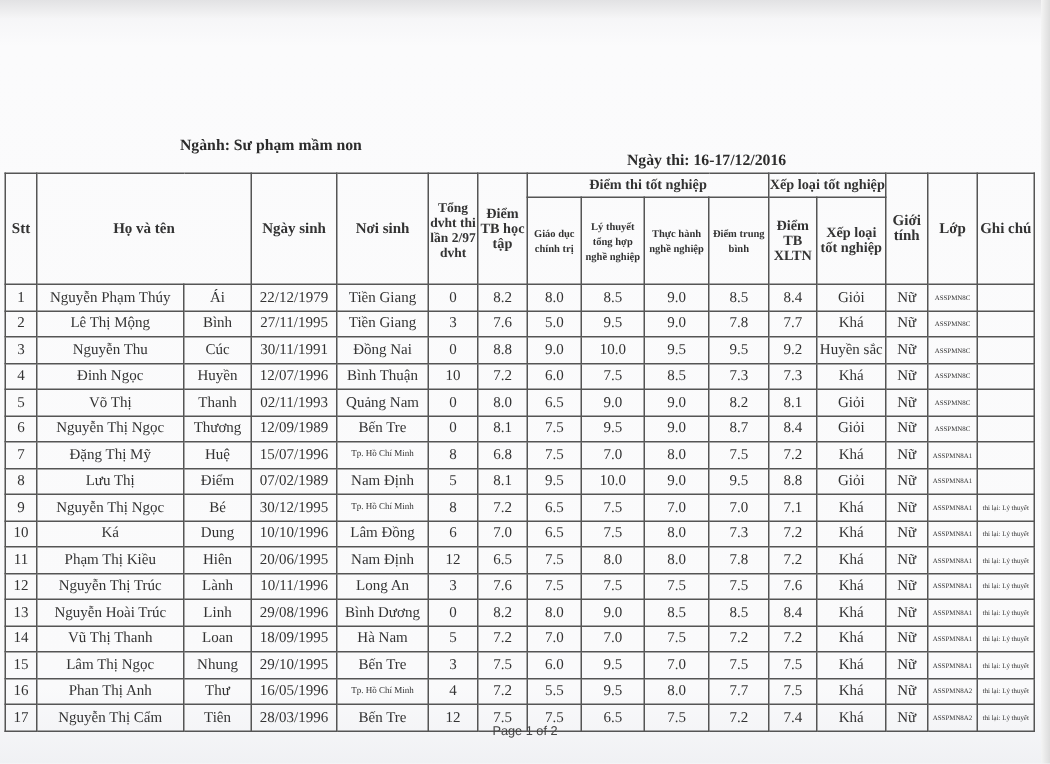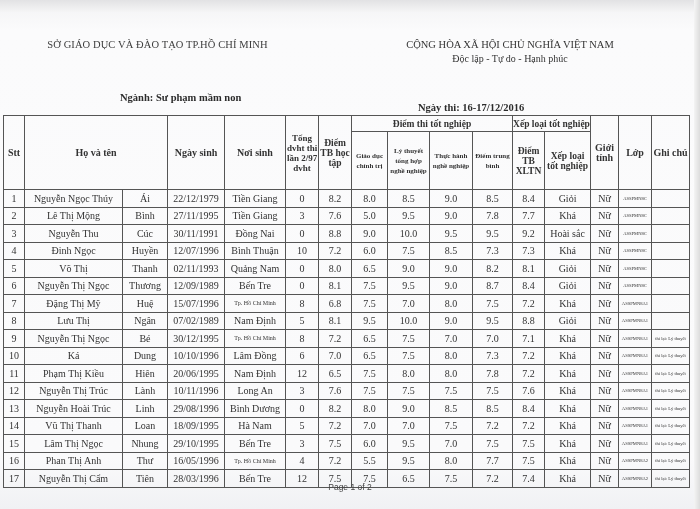--- a/index.html
+++ b/index.html
@@ -74,27 +74,22 @@
   }
 </style>
 </head>
 <body>
 
 <div class="page">
   <div class="topband"></div>
   <div class="rightedge"></div>
 
   <div class="hdr-left">
-    <div class="l1">SỞ GIÁO DỤC VÀ ĐÀO TẠO TP.HỒ CHÍ MINH</div>
   </div>
 
-  <div class="hdr-right">
-    <div class="l1">CỘNG HÒA XÃ HỘI CHỦ NGHĨA VIỆT NAM</div>
-    <div class="l2">Độc lập - Tự do - Hạnh phúc</div>
-  </div>
 
   <div class="major">Ngành: Sư phạm mầm non</div>
   <div class="examdate">Ngày thi: 16-17/12/2016</div>
 
   <table class="results">
     <colgroup>
       <col style="width:21px">
       <col style="width:98px">
       <col style="width:45px">
       <col style="width:57px">
@@ -130,21 +125,21 @@
         <th class="sm">Lý thuyết tổng hợp nghề nghiệp</th>
         <th class="sm">Thực hành nghề nghiệp</th>
         <th class="sm">Điểm trung bình</th>
         <th class="big" style="font-size:9.5px;">Điểm TB XLTN</th>
         <th class="big" style="font-size:9.5px;">Xếp loại tốt nghiệp</th>
       </tr>
     </thead>
     <tbody id="rows">
   <tr>
     <td class="stt">1</td>
-    <td class="lname">Nguyễn Ngọc Thúy</td>
+    <td class="lname">Nguyễn Phạm Thúy</td>
     <td class="fname">Ái</td>
     <td>22/12/1979</td>
     <td>Tiền Giang</td>
     <td>0</td>
     <td>8.2</td>
     <td>8.0</td>
     <td>8.5</td>
     <td>9.0</td>
     <td>8.5</td>
     <td>8.4</td>
@@ -179,21 +174,21 @@
     <td class="fname">Cúc</td>
     <td>30/11/1991</td>
     <td>Đồng Nai</td>
     <td>0</td>
     <td>8.8</td>
     <td>9.0</td>
     <td>10.0</td>
     <td>9.5</td>
     <td>9.5</td>
     <td>9.2</td>
-    <td>Hoài sắc</td>
+    <td>Huyền sắc</td>
     <td>Nữ</td>
     <td class="tiny">ASSPMN8C</td>
     <td class="note"></td>
   </tr>
 
   <tr>
     <td class="stt">4</td>
     <td class="lname">Đinh Ngọc</td>
     <td class="fname">Huyền</td>
     <td>12/07/1996</td>
@@ -264,21 +259,21 @@
     <td>7.2</td>
     <td>Khá</td>
     <td>Nữ</td>
     <td class="tiny">ASSPMN8A1</td>
     <td class="note"></td>
   </tr>
 
   <tr>
     <td class="stt">8</td>
     <td class="lname">Lưu Thị</td>
-    <td class="fname">Ngân</td>
+    <td class="fname">Điểm</td>
     <td>07/02/1989</td>
     <td>Nam Định</td>
     <td>5</td>
     <td>8.1</td>
     <td>9.5</td>
     <td>10.0</td>
     <td>9.0</td>
     <td>9.5</td>
     <td>8.8</td>
     <td>Giỏi</td>

